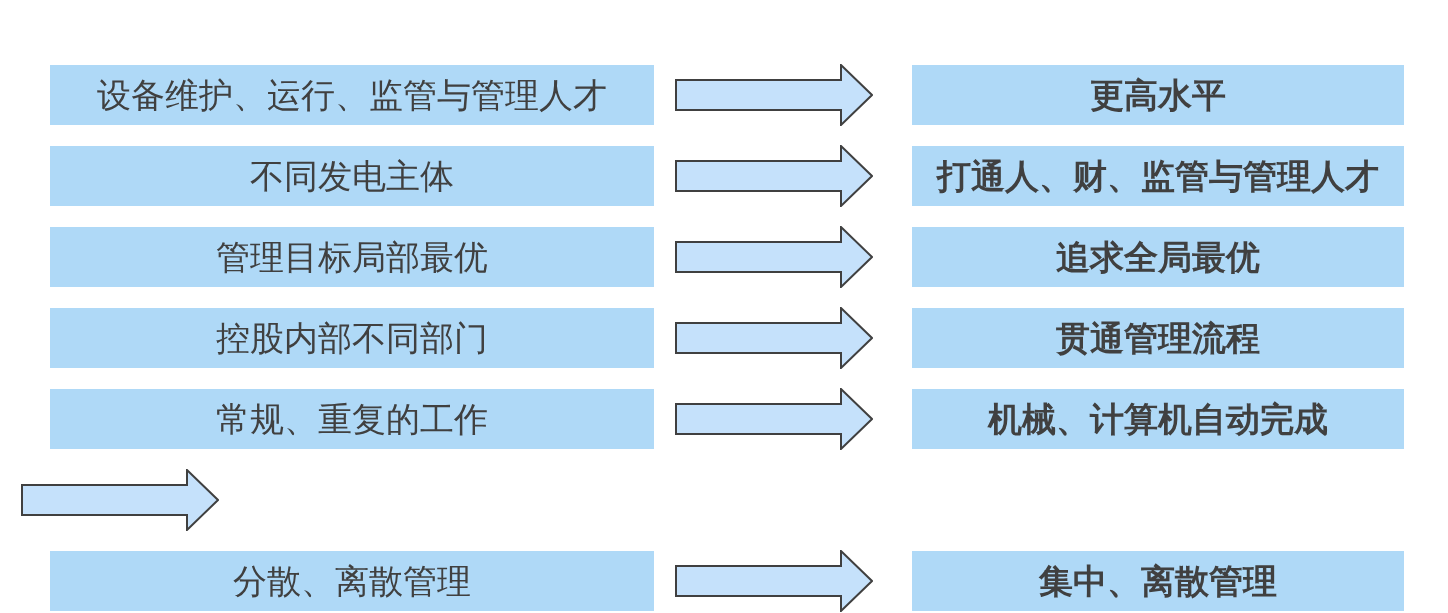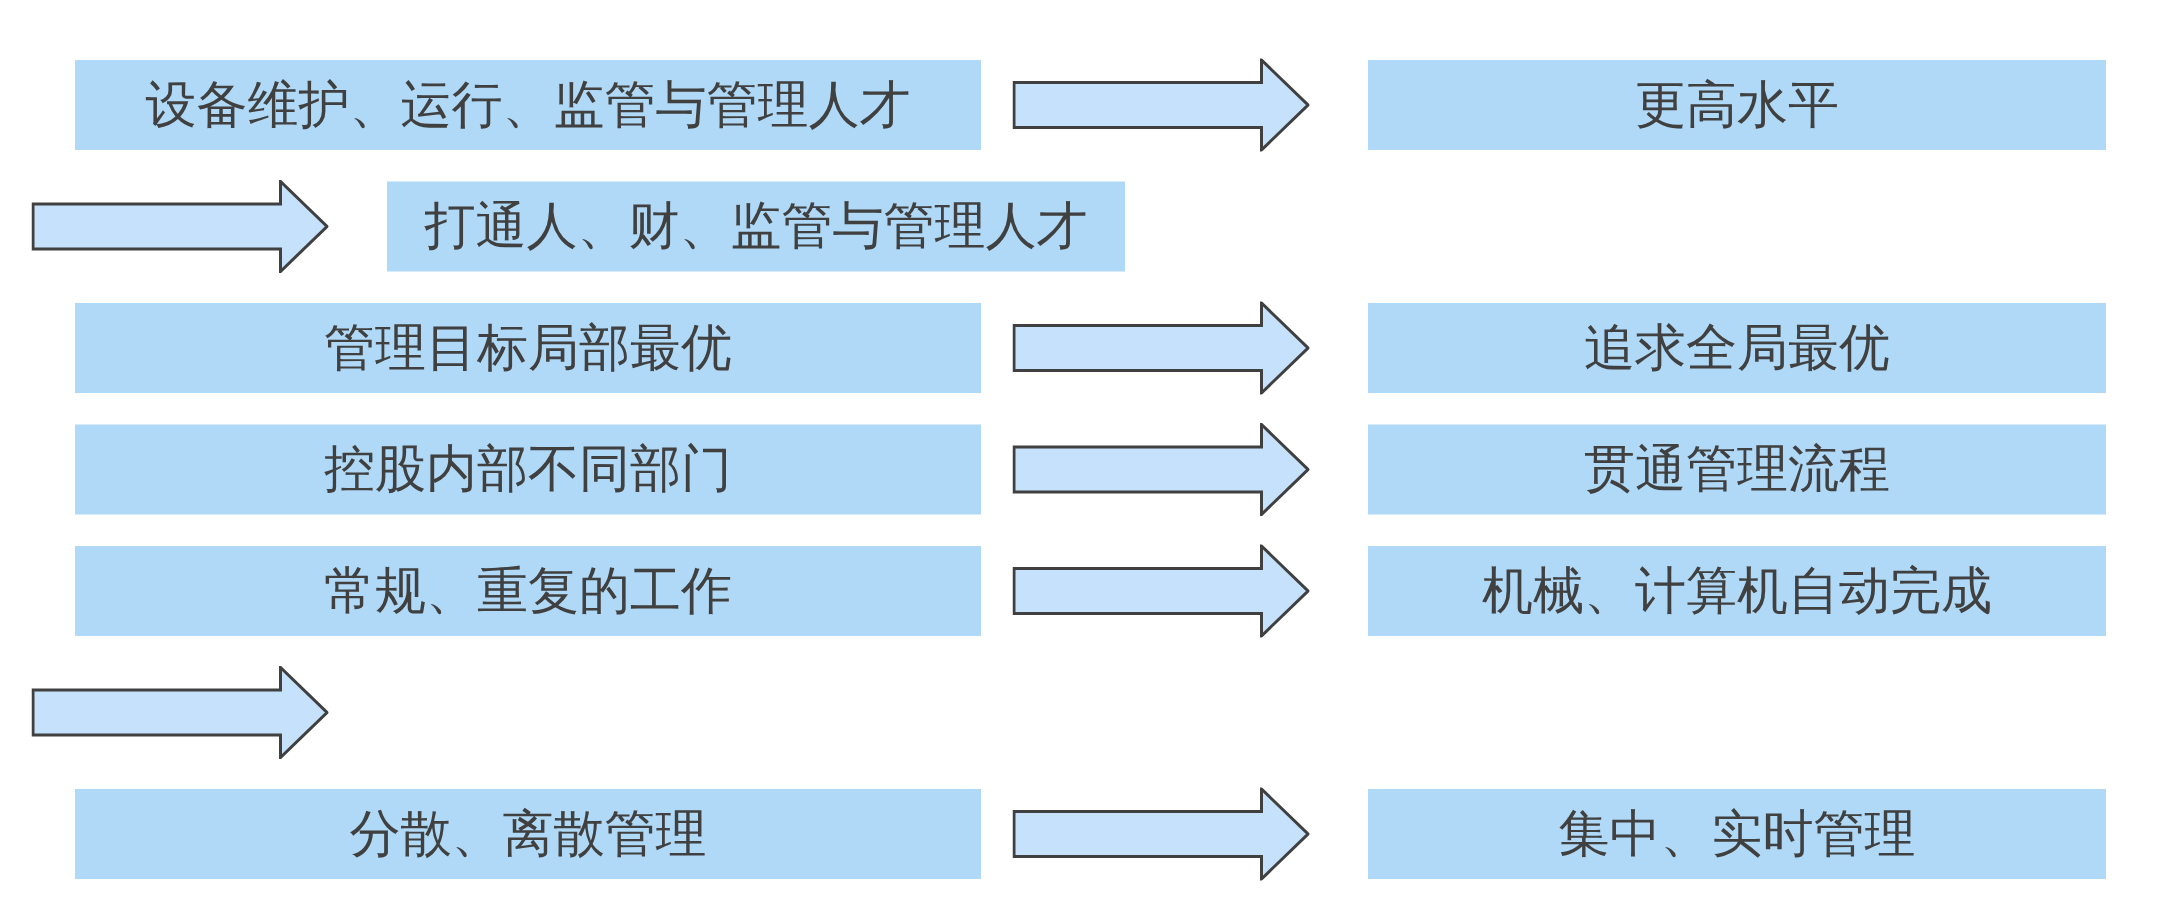--- a/index.html
+++ b/index.html
@@ -8,21 +8,21 @@
     background: #ffffff;
     width: 1448px;
     height: 613px;
     overflow: hidden;
     font-family: "Liberation Sans", sans-serif;
   }
   .canvas {
     position: relative;
     width: 1448px;
     height: 568px;
-    padding-top: 40px;
+    padding-top: 65px;
     box-sizing: border-box;
   }
   .row {
     display: flex;
     align-items: center;
     height: 60px;
     margin-bottom: 21px;
   }
   .box {
     height: 60px;
@@ -34,20 +34,21 @@
     font-size: 34px;
     line-height: 60px;
     white-space: nowrap;
   }
   .box.left {
     margin-left: 50px;
     width: 604px;
   }
   .box.right {
     width: 492px;
+    font-weight: bold;
   }
   .arrow {
     margin-left: 21px;
     margin-right: 39px;
     width: 198px;
     height: 62px;
     flex: 0 0 auto;
     display: block;
   }
 </style>
@@ -58,20 +59,21 @@
 
   <div class="row">
     <div class="box left">设备维护、运行、监管与管理人才</div>
     <svg class="arrow" viewBox="0 0 198 62">
       <polygon points="1,16 166,16 166,1 197,31 166,61 166,46 1,46" fill="#C5E1FB" stroke="#404040" stroke-width="2" stroke-linejoin="miter"></polygon>
     </svg>
     <div class="box right">更高水平</div>
   </div>
 
   <div class="row">
+    <div class="box left">不同发电主体</div>
     <svg class="arrow" viewBox="0 0 198 62">
       <polygon points="1,16 166,16 166,1 197,31 166,61 166,46 1,46" fill="#C5E1FB" stroke="#404040" stroke-width="2" stroke-linejoin="miter"></polygon>
     </svg>
     <div class="box right">打通人、财、监管与管理人才</div>
   </div>
 
   <div class="row">
     <div class="box left">管理目标局部最优</div>
     <svg class="arrow" viewBox="0 0 198 62">
       <polygon points="1,16 166,16 166,1 197,31 166,61 166,46 1,46" fill="#C5E1FB" stroke="#404040" stroke-width="2" stroke-linejoin="miter"></polygon>
@@ -99,16 +101,16 @@
     <svg class="arrow" viewBox="0 0 198 62">
       <polygon points="1,16 166,16 166,1 197,31 166,61 166,46 1,46" fill="#C5E1FB" stroke="#404040" stroke-width="2" stroke-linejoin="miter"></polygon>
     </svg>
   </div>
 
   <div class="row">
     <div class="box left">分散、离散管理</div>
     <svg class="arrow" viewBox="0 0 198 62">
       <polygon points="1,16 166,16 166,1 197,31 166,61 166,46 1,46" fill="#C5E1FB" stroke="#404040" stroke-width="2" stroke-linejoin="miter"></polygon>
     </svg>
-    <div class="box right">集中、实时管理</div>
+    <div class="box right">集中、离散管理</div>
   </div>
 
 </div>
 
 </body></html>

